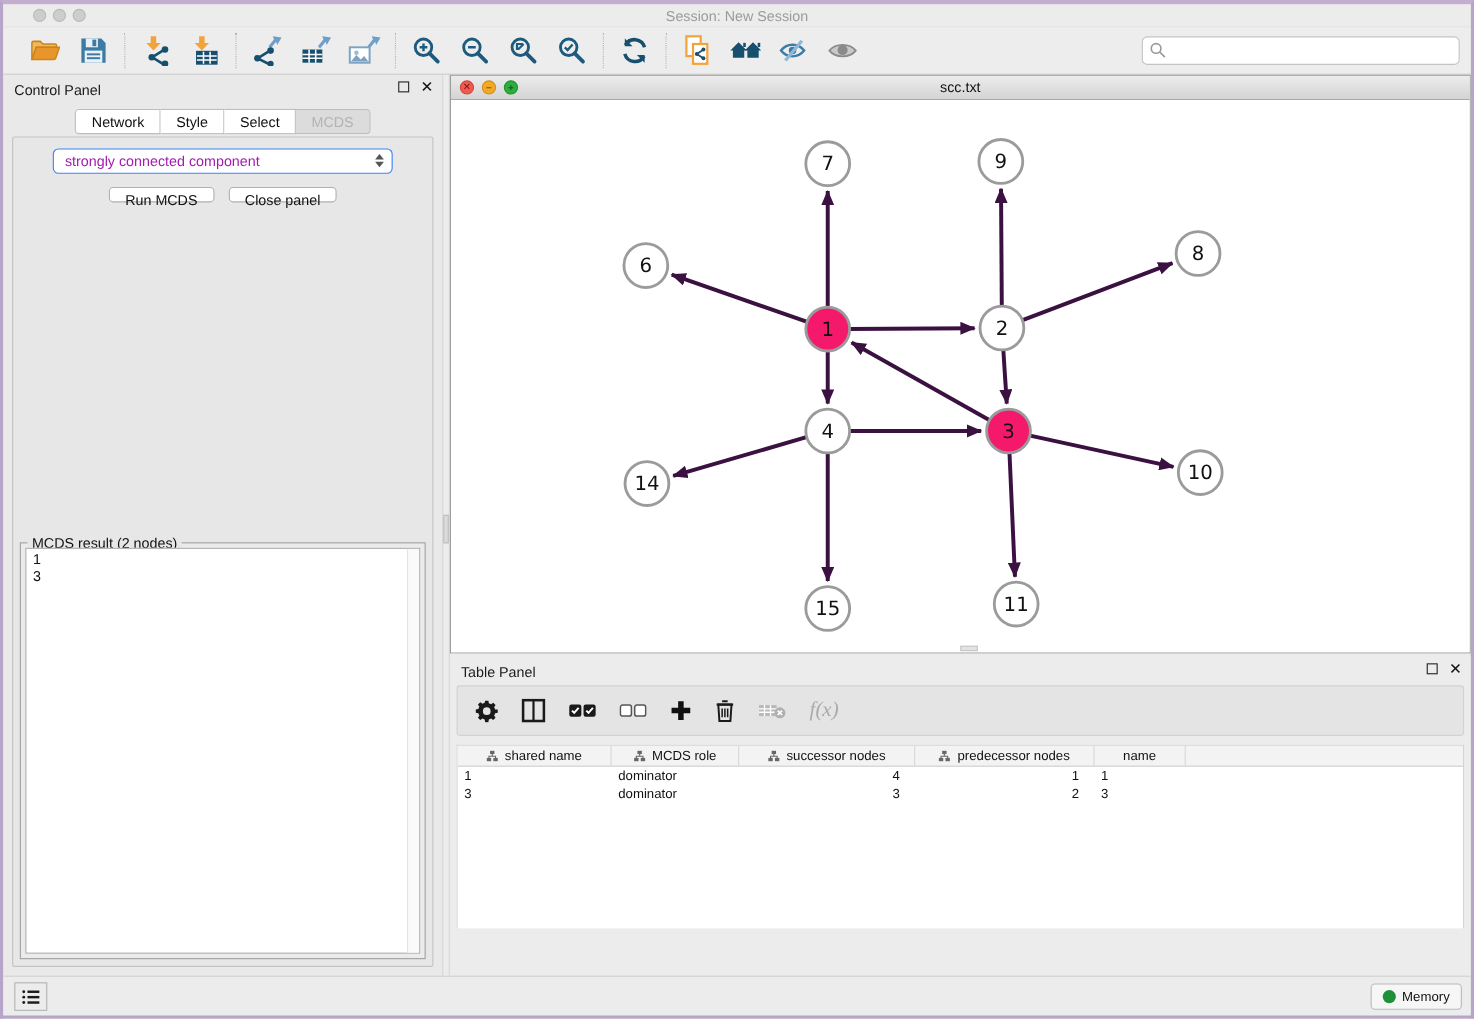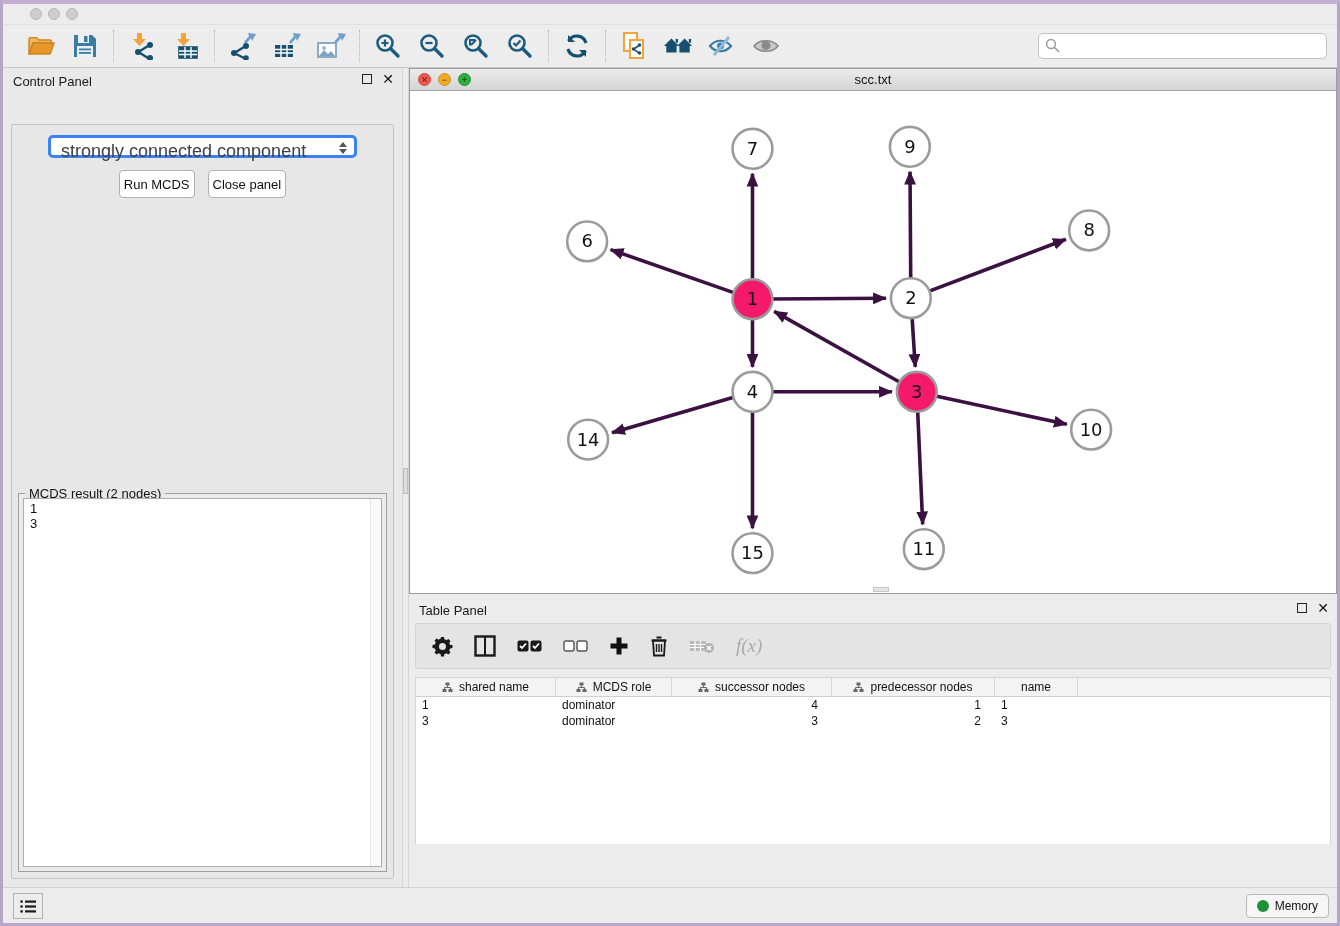--- a/index.html
+++ b/index.html
@@ -37,26 +37,26 @@
   .close-btn { font-size:14px; font-weight:bold; color:#111; line-height:10px; cursor:pointer; }
 
   
   .cp-tabs { position:absolute; top:31px; left:0; right:0; display:flex; justify-content:center; }
   .tab { font-size:13px; padding:3px 14px; background:#fff; border:1px solid #bdbdbd; border-left:none; color:#111; cursor:pointer; }
   .tab:first-child { border-left:1px solid #bdbdbd; border-radius:4px 0 0 4px; }
   .tab:last-child { border-radius:0 4px 4px 0; }
   .tab.active { background:#dcdcdc; color:#b3b3b3; }
   .cp-body { position:absolute; left:8px; right:8px; top:56px; bottom:8px; background:#e7e7e7; border:1px solid #c3c3c3; border-radius:2px; }
   .opt-label { text-align:center; margin-top:16px; font-size:13px; color:#111; }
-  .dropdown { position:relative; margin:10px 36px 0 36px; height:23px; background:#fff; border:3px solid #3b82f6; border-radius:5px; font-size:18px; color:#404040; padding:3px 24px 0 10px; cursor:pointer; }
+  .dropdown { position:relative; margin:10px 36px 0 36px; height:23px; background:#fff; border:1px solid #3b82f6; border-radius:5px; font-size:13px; color:#a21caf; padding:3px 24px 0 10px; cursor:pointer; }
   .dd-arrows { position:absolute; right:7px; top:4px; display:flex; flex-direction:column; gap:2px; }
   .dd-arrows .up { width:0; height:0; border-left:4px solid transparent; border-right:4px solid transparent; border-bottom:5px solid #555; }
   .dd-arrows .down { width:0; height:0; border-left:4px solid transparent; border-right:4px solid transparent; border-top:5px solid #555; }
   .btn-row { display:flex; justify-content:center; gap:13px; margin-top:12px; }
-  .btn { background:#fff; border:1px solid #b0b0b0; border-radius:4px; font-size:13px; color:#111; padding:3px 4px; height:28px; cursor:pointer; font-family:inherit; }
+  .btn { background:#fff; border:1px solid #b0b0b0; border-radius:4px; font-size:13px; color:#111; padding:3px 14px; height:14px; cursor:pointer; font-family:inherit; }
   .result-box { position:absolute; left:6px; right:6px; top:368px; bottom:6px; border:1px solid #a0a0a0; background:#ebebeb; }
   .result-legend { position:absolute; top:-8px; left:6px; background:#e7e7e7; padding:0 4px; font-size:13px; color:#111; }
   .result-text { position:absolute; inset:4px; background:#fff; border:1px solid #adadad; font-size:13px; color:#111; padding:2px 6px; white-space:pre; overflow:hidden; }
   .result-scroll { position:absolute; top:5px; bottom:5px; right:5px; width:11px; background:#fafafa; border-left:1px solid #e4e4e4; }
 
   
   .net-window { position:absolute; top:0; left:0; right:0; height:526px; border:1px solid #9c9c9c; background:#fff; }
   .net-titlebar { height:22px; background:linear-gradient(#ececec,#d4d4d4); border-bottom:1px solid #a8a8a8; position:relative; }
   .net-title { position:absolute; left:0; right:0; top:3px; text-align:center; font-size:13px; color:#111; }
   .traffic { position:absolute; left:8px; top:4px; display:flex; gap:7px; }
@@ -93,20 +93,21 @@
 <body>
 
 <div id="frame">
 
   <div class="titlebar">
     <div class="traffic-inactive">
       <span class="dot"></span>
       <span class="dot"></span>
       <span class="dot"></span>
     </div>
+    <div class="win-title">Session: New Session</div>
   </div>
 
   <div class="toolbar">
     <div class="tb-group">
       <span class="tb-btn">
         <svg width="28" height="26" viewBox="0 0 28 26">
           <path d="M2 21V6q0-1.4 1.4-1.4h6.2L12 7h11q1.4 0 1.4 1.4V10H6z" fill="#f0b75e" stroke="#c9861d" stroke-width="1.4"></path>
           <path d="M2 21l4-11h21l-3.4 10q-.3 1-1.4 1z" fill="#e8952c" stroke="#c9861d" stroke-width="1.4"></path>
         </svg>
       </span>
@@ -257,20 +258,26 @@
   <div class="main">
 
     <div class="control-panel">
       <div class="panel-head">
         <span class="panel-title">Control Panel</span>
         <span class="panel-ctrls">
           <span class="float-btn"></span>
           <span class="close-btn">✕</span>
         </span>
       </div>
+      <div class="cp-tabs">
+          <div class="tab">Network</div>
+          <div class="tab">Style</div>
+          <div class="tab">Select</div>
+          <div class="tab active">MCDS</div>
+        </div>
       <div class="cp-body">
         <div class="dropdown">
           <span>strongly connected component</span>
           <span class="dd-arrows">
               <span class="up"></span>
               <span class="down"></span>
             </span>
         </div>
         <div class="btn-row">
           <button class="btn">Run MCDS</button>

